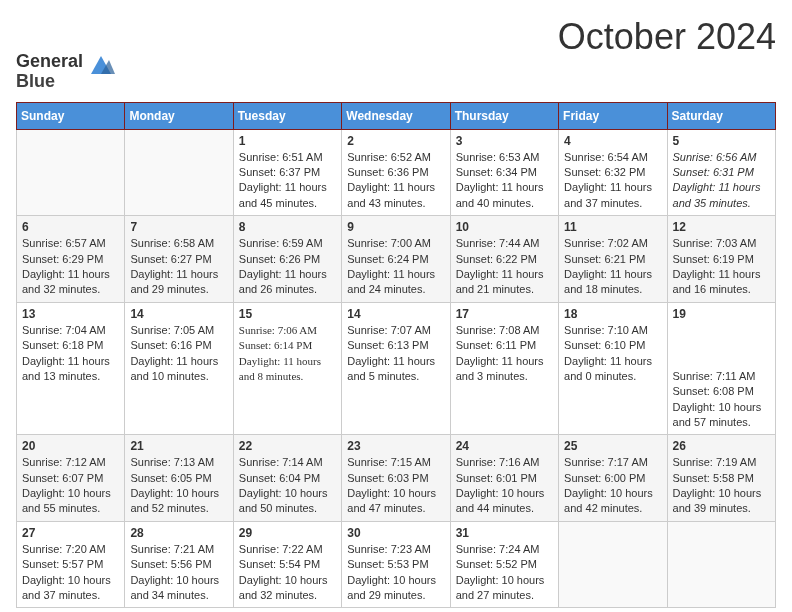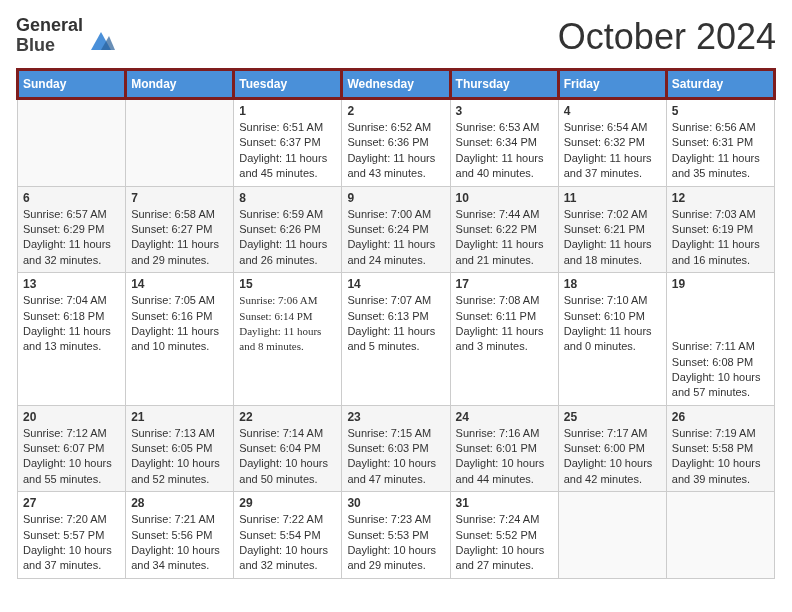--- a/index.html
+++ b/index.html
@@ -11,21 +11,22 @@
       padding: 16px;
     }
     .header {
       display: flex;
       justify-content: space-between;
       align-items: flex-start;
       margin-bottom: 10px;
     }
     .logo {
       display: flex;
-      align-items: flex-end;
+      align-items: flex-start;
+      margin-top: 36px;
     }
     .logo-text {
       display: flex;
       flex-direction: column;
       line-height: 1.1;
     }
     .logo-general {
       font-size: 18px;
       font-weight: bold;
       color: #333;
@@ -57,21 +58,21 @@
       border-collapse: collapse;
       font-size: 11px;
     }
     .calendar th {
       background-color: #4a90d9;
       color: #fff;
       padding: 6px 4px;
       text-align: left;
       font-size: 12px;
       font-weight: bold;
-      border: 3px solid #7f1d1d;
+      border: 1px solid #7f1d1d;
     }
     .calendar td {
       vertical-align: top;
       padding: 4px 5px;
       border: 1px solid #ccc;
       height: 80px;
       width: 14.28%;
       color: #333;
       background: #fff;
     }
@@ -146,21 +147,21 @@
 Daylight: 11 hours and 40 minutes.</div>
         </td>
         <td>
           <span class="day-num">4</span>
           <div class="day-info" style="white-space: pre-line;">Sunrise: 6:54 AM
 Sunset: 6:32 PM
 Daylight: 11 hours and 37 minutes.</div>
         </td>
         <td>
           <span class="day-num">5</span>
-          <div class="day-info" style="white-space: pre-line;">Sunrise: 6:56 AM
+          <div class="day-info" style="white-space: pre-line; font-style: italic;">Sunrise: 6:56 AM
 Sunset: 6:31 PM
 Daylight: 11 hours and 35 minutes.</div>
         </td>
       </tr>
       <tr>
         <td>
           <span class="day-num">6</span>
           <div class="day-info" style="white-space: pre-line;">Sunrise: 6:57 AM
 Sunset: 6:29 PM
 Daylight: 11 hours and 32 minutes.</div>

